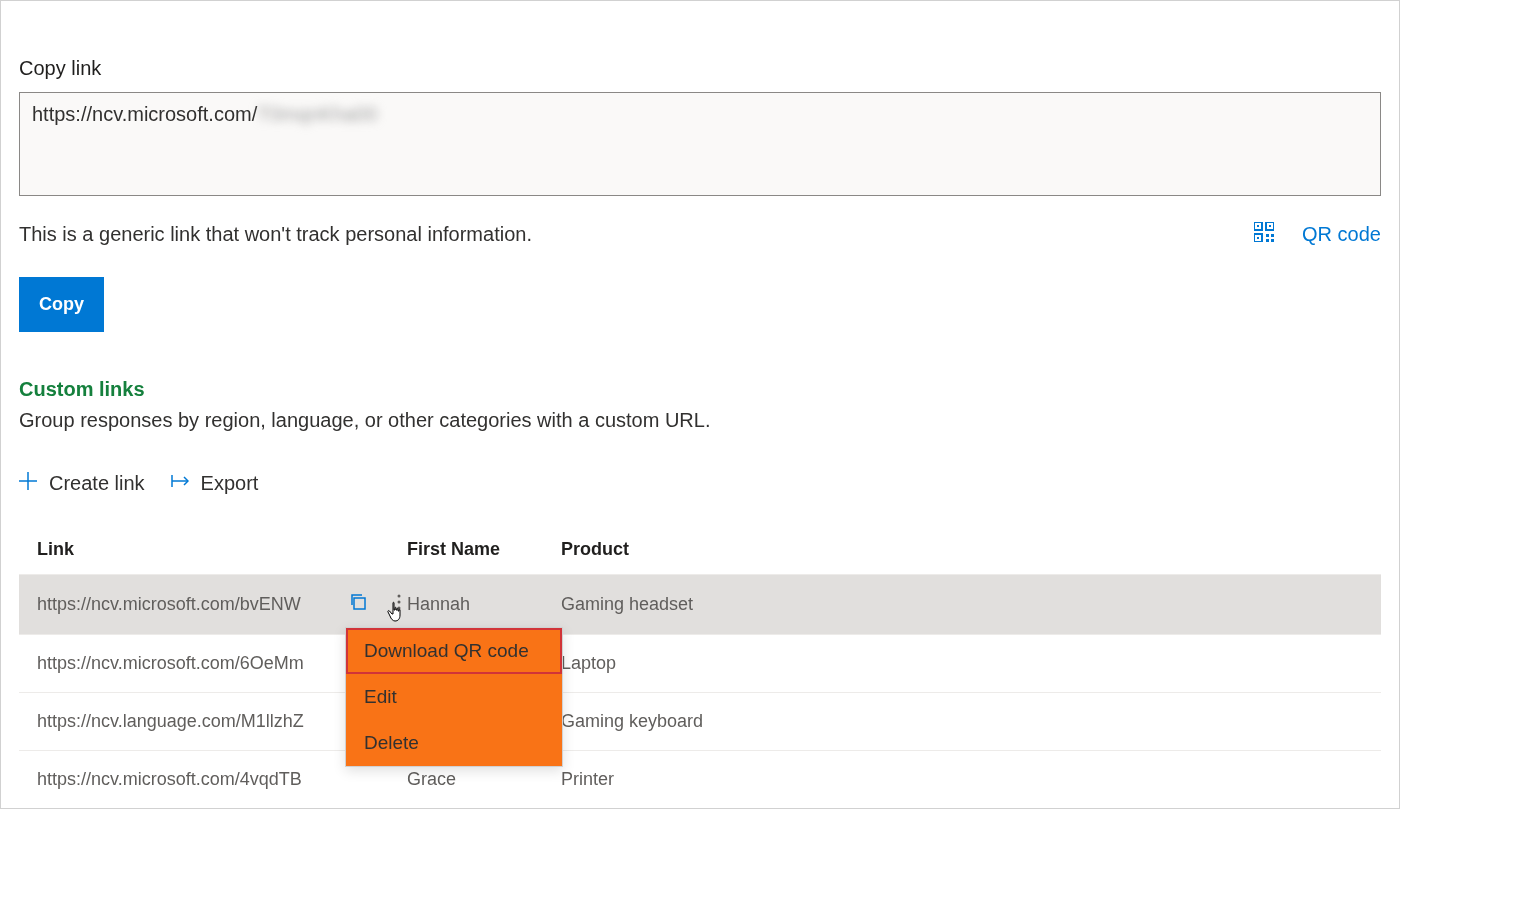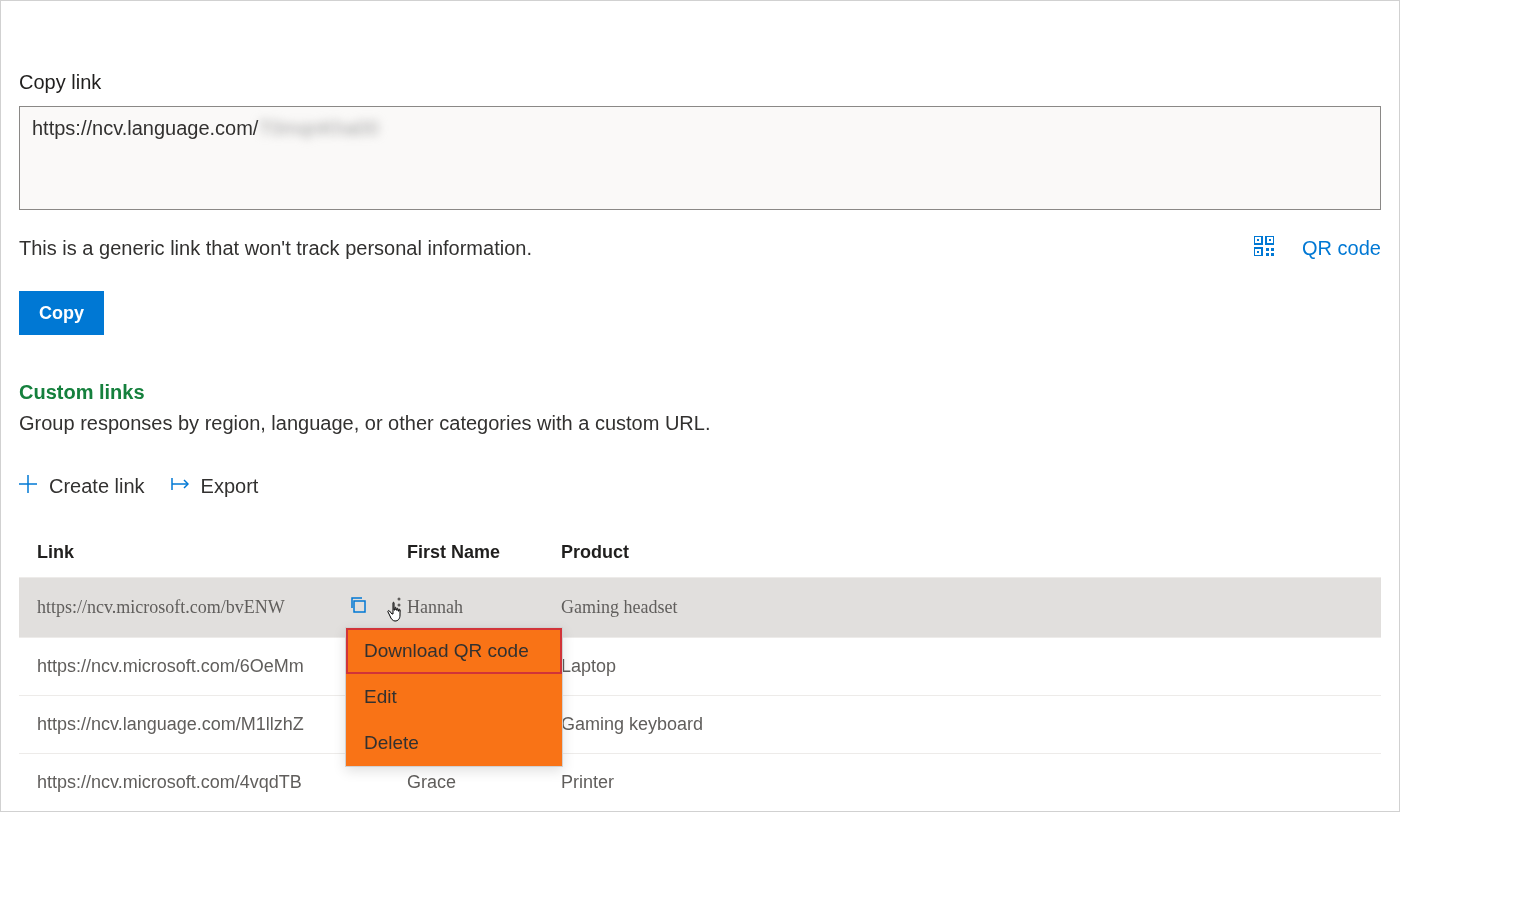--- a/index.html
+++ b/index.html
@@ -37,21 +37,21 @@
       color: #605e5c;
     }
     .close-btn svg {
       width: 20px;
       height: 20px;
     }
     .section-label {
       font-size: 20px;
       font-weight: 400;
       color: #201f1e;
-      margin-top: 54px;
+      margin-top: 40px;
       margin-bottom: 12px;
     }
     .link-textarea {
       width: 100%;
       height: 104px;
       border: 1px solid #8a8886;
       background: #faf9f8;
       padding: 10px 12px;
       font-size: 20px;
       font-family: inherit;
@@ -80,21 +80,21 @@
     .qr-link svg {
       width: 20px;
       height: 20px;
     }
     .copy-btn {
       margin-top: 30px;
       background: #0078d4;
       color: #fff;
       border: none;
       padding: 0 20px;
-      height: 44px;
+      height: 55px;
       font-size: 18px;
       font-weight: 600;
       cursor: pointer;
     }
     .custom-section-title {
       font-size: 20px;
       font-weight: 600;
       color: #15803d;
       margin-top: 46px;
     }
@@ -136,21 +136,20 @@
     .table-row {
       display: flex;
       padding: 18px 18px;
       font-size: 18px;
       color: #605e5c;
       border-top: 1px solid #edebe9;
       align-items: center;
     }
     .table-row.selected {
       background: #e1dfdd;
-      font-family: Liberation Serif, serif;
     }
     .col-link {
       width: 370px;
       display: flex;
       align-items: center;
       gap: 10px;
     }
     .col-link-text {
       white-space: nowrap;
       overflow: hidden;
@@ -225,21 +224,21 @@
 </head>
 <body>
 
 <div class="dialog">
 
 
   <div class="section-label">Copy link</div>
 
   <div>
     <div class="link-textarea" style="display:flex; align-items:flex-start;">
-      <span>https://ncv.language.com/</span>
+      <span>https://ncv.microsoft.com/</span>
         <span class="blurred">T0mqnKha00</span>
     </div>
   </div>
 
   <div class="under-link-row">
     <div class="helper-text">This is a generic link that won't track personal information.</div>
     <a class="qr-link">
       <span>
         <svg viewBox="0 0 20 20" fill="currentColor">
           <rect x="0" y="0" width="8" height="8" fill="none" stroke="currentColor" stroke-width="2"></rect>

